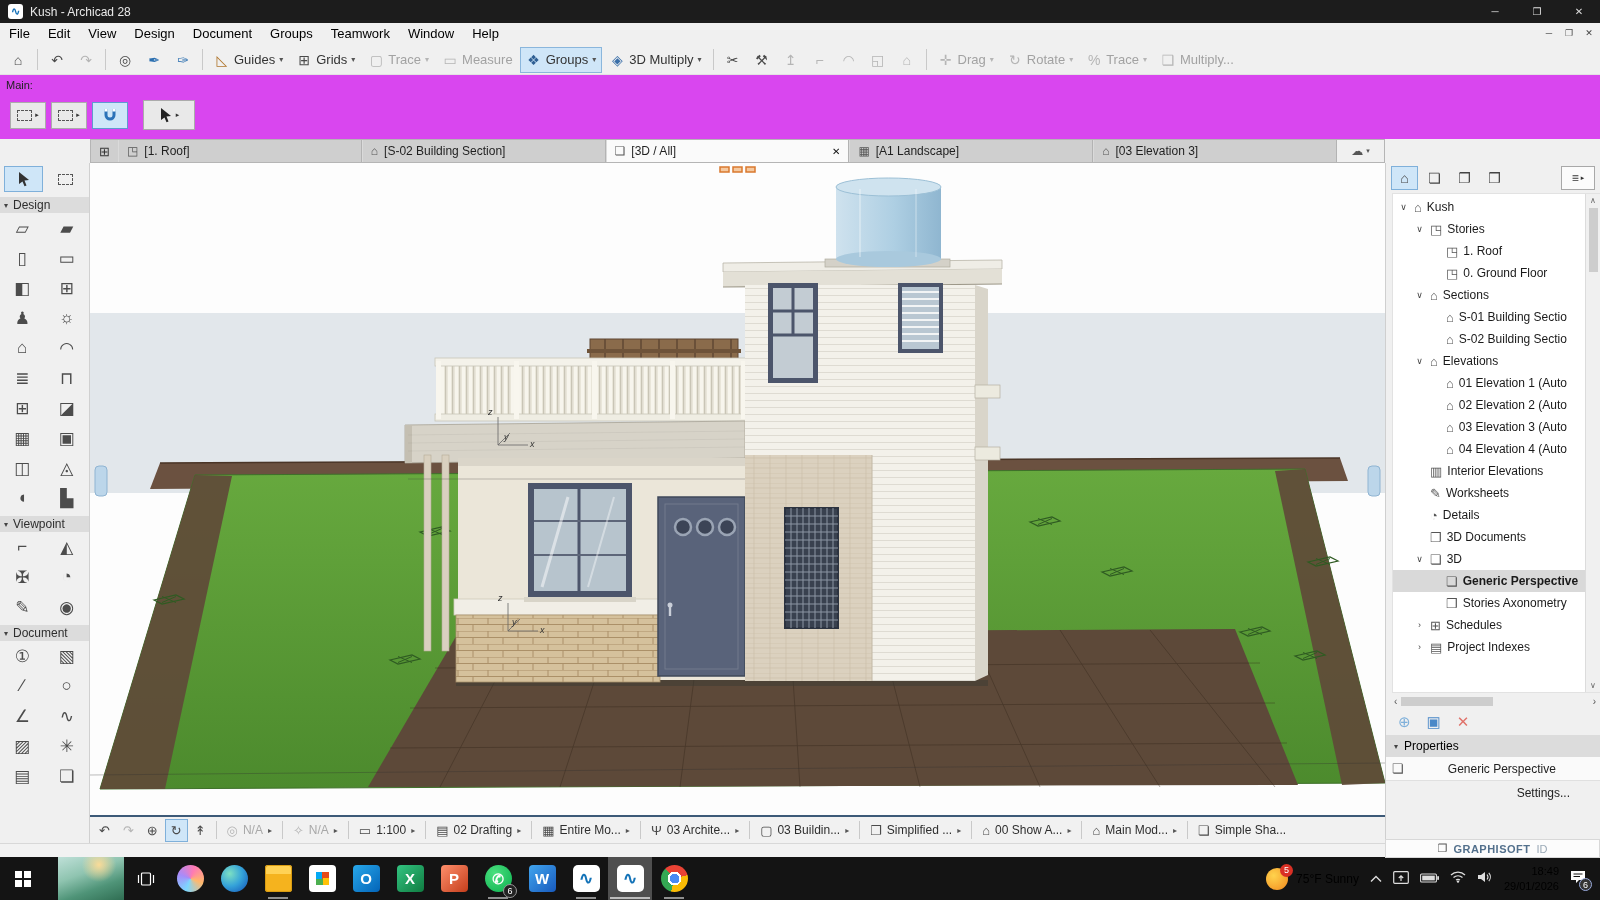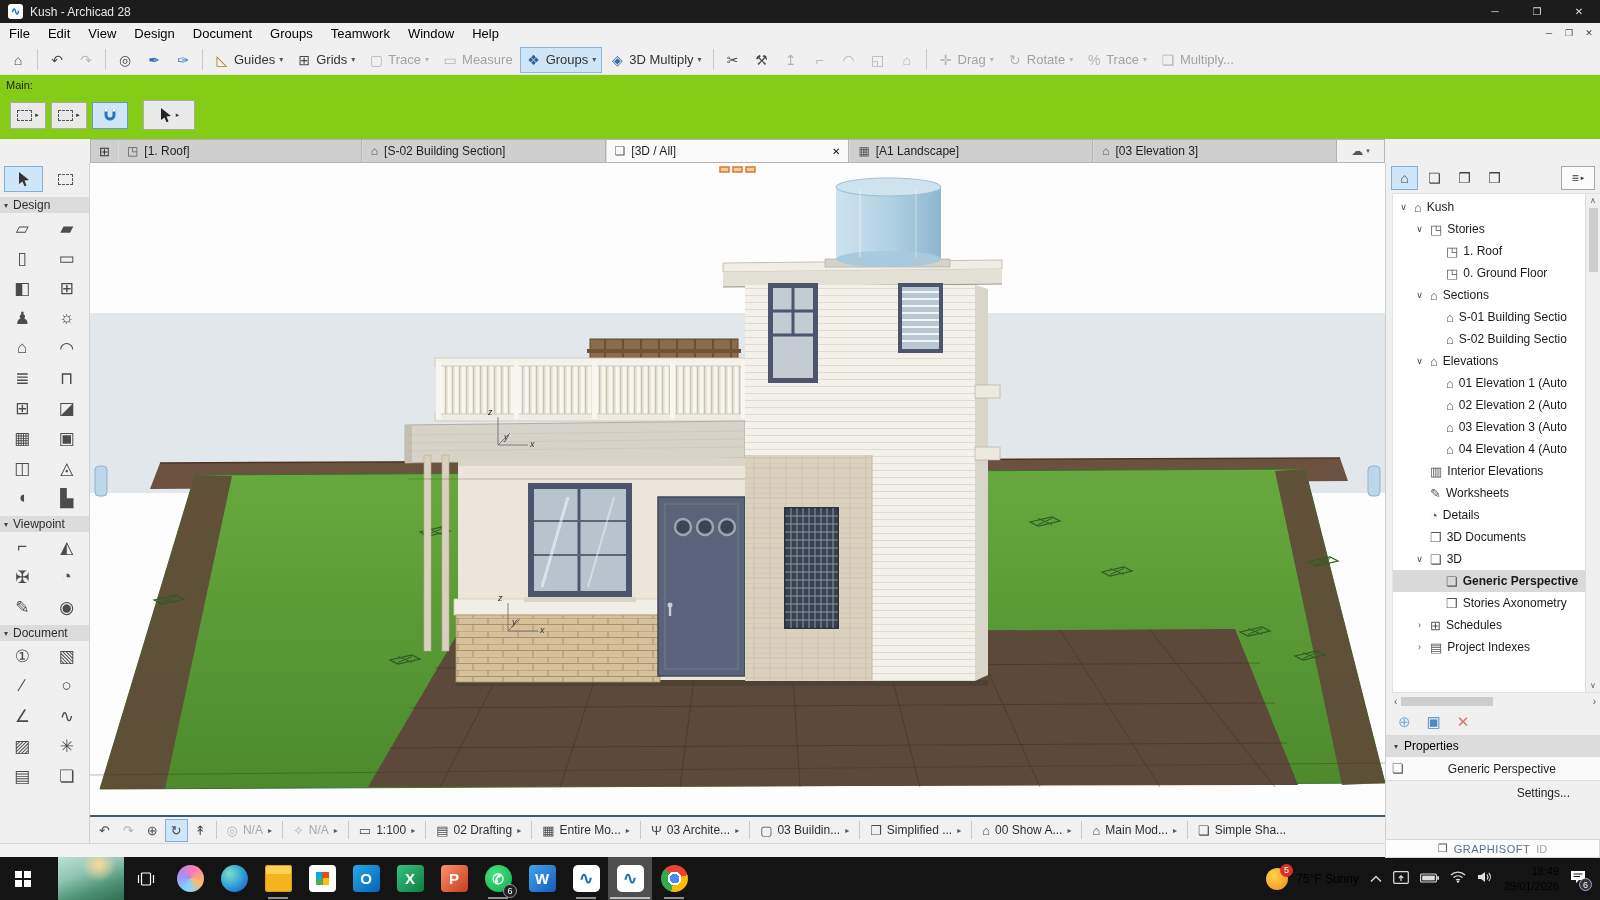--- a/index.html
+++ b/index.html
@@ -31,21 +31,21 @@
   .tblbl:empty,.tbarr:empty{display:none}
   .tbarr{font-size:8px;color:#555}
   .titem.disabled .tbarr{color:#b5b5b5}
   .vsep{width:1px;height:21px;background:#c9c9c9;margin:0 4px;flex:none}
   [data-name="pickup-parameters-button"] .tbic,[data-name="inject-parameters-button"] .tbic{color:#2b6fb0}
   [data-name="guides-button"] .tbic{color:#b0762e}
   [data-name="cutaway-button"] .tbic{color:#3a6ea8}
   [data-name="groups-button"] .tbic{color:#2f5f93}
 
   
-  .mainbar{height:64px;background:#84cc16;position:relative}
+  .mainbar{height:64px;background:#d946ef;position:relative}
   .mlabel{font-size:11px;color:#222;padding:4px 0 0 6px}
   .minibar{display:flex;align-items:center;gap:5px;margin:9px 0 0 10px}
   .mbtn{height:27px;min-width:36px;background:#e9e9e9;border:1px solid #ababab;display:flex;align-items:center;justify-content:center;gap:3px;padding:0 4px}
   .mbtn.active{background:#cfe6f8;border-color:#5f9bd0}
   .mbtn .fly{font-size:7px;color:#333}
   .mbtn.big{min-width:52px;margin-left:10px;height:30px}
   .dashrect{width:15px;height:11px;border:1px dashed #555;display:inline-block}
 
   
   .tabbar{height:24px;display:flex;font-size:12px;background:#f0f0f0}
@@ -124,21 +124,21 @@
   .pval .ticn{margin-left:6px}
   .pval .plabel{flex:1;text-align:center;color:#222}
   .psettings{height:24px;display:flex;align-items:center;justify-content:flex-end;padding-right:30px;color:#222;flex:none}
   .navfill{flex:1}
 
   
   .statusbar{height:14px;background:#f2f2f2;border-top:1px solid #d8d8d8;font-size:11px;color:#141414;display:flex;align-items:center;padding-left:4px;position:relative}
   .gsid{position:absolute;right:0;top:-5px;height:19px;width:215px;background:#fcfcfc;border:1px solid #d8d8d8;
         display:flex;align-items:center;justify-content:center;gap:6px;font-size:11px}
   .gsid .gic{color:#555;font-size:11px}
-  .gbrand{font-weight:normal;color:#53708c;letter-spacing:.5px}
+  .gbrand{font-weight:bold;color:#53708c;letter-spacing:.5px}
   .gsuffix{color:#9aa9b6;font-weight:normal}
 
   
   .taskbar{height:43px;background:#141414;display:flex;align-items:center;color:#fff}
   .startbtn{width:46px;height:43px;display:flex;align-items:center;justify-content:center}
   .tsearch{width:206px;height:31px;background:#1d1d1d;border:1px solid #6f6f6f;display:flex;align-items:center;gap:7px;padding:0 9px}
   .tsearch input{background:transparent;border:none;outline:none;color:#ddd;font-size:12px;width:100%}
   .tsearch input::placeholder{color:#c9c9c9}
   .weatherart{width:66px;height:43px;margin-left:12px;flex:none;
      background:radial-gradient(circle at 62% 18%, rgba(255,220,150,.95), rgba(255,220,150,0) 32%),

